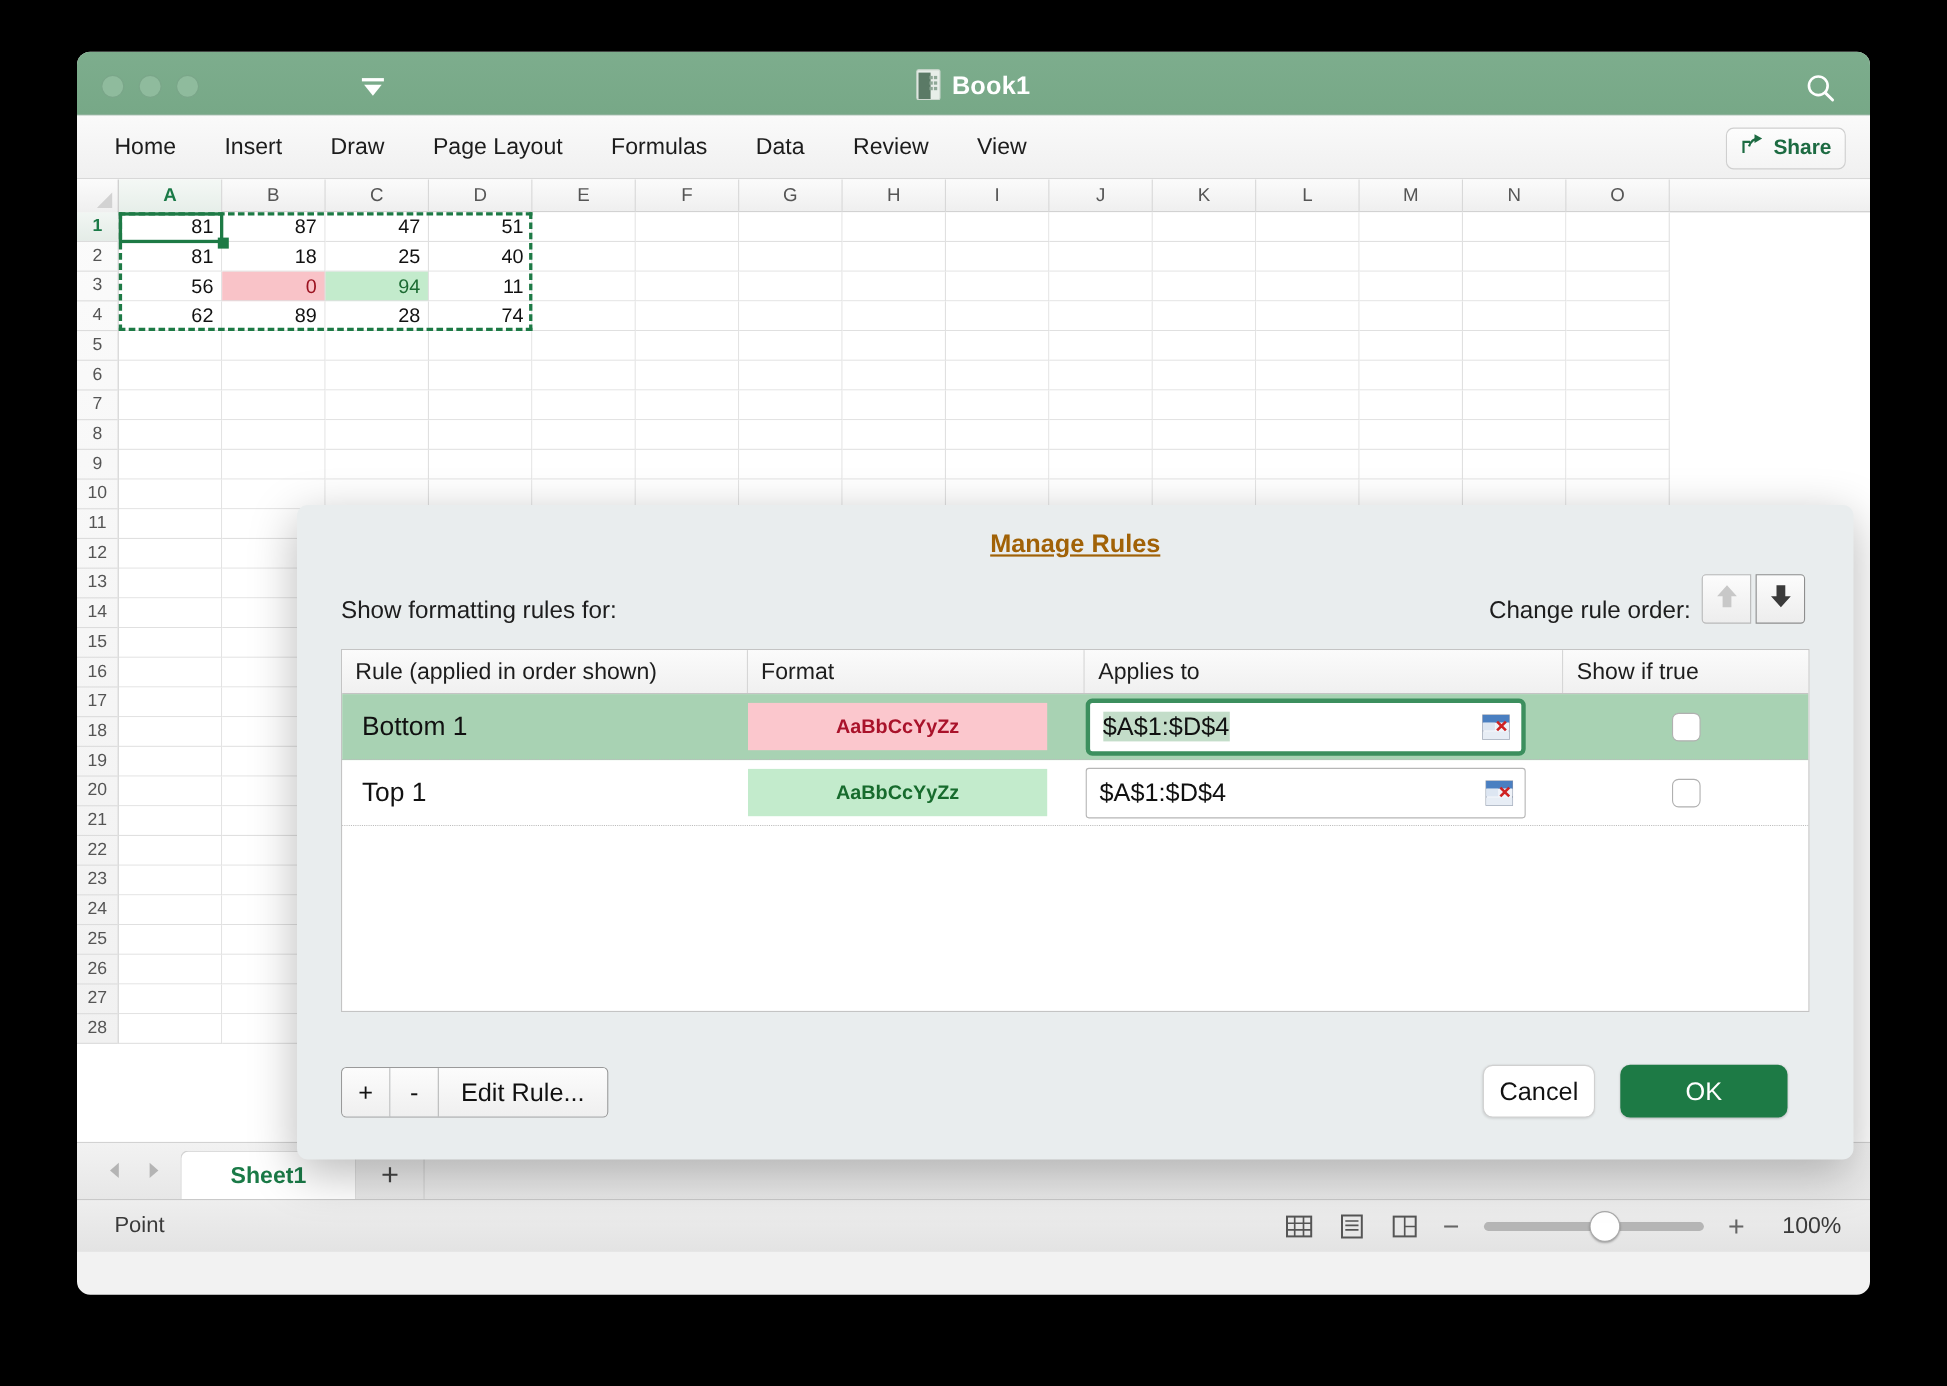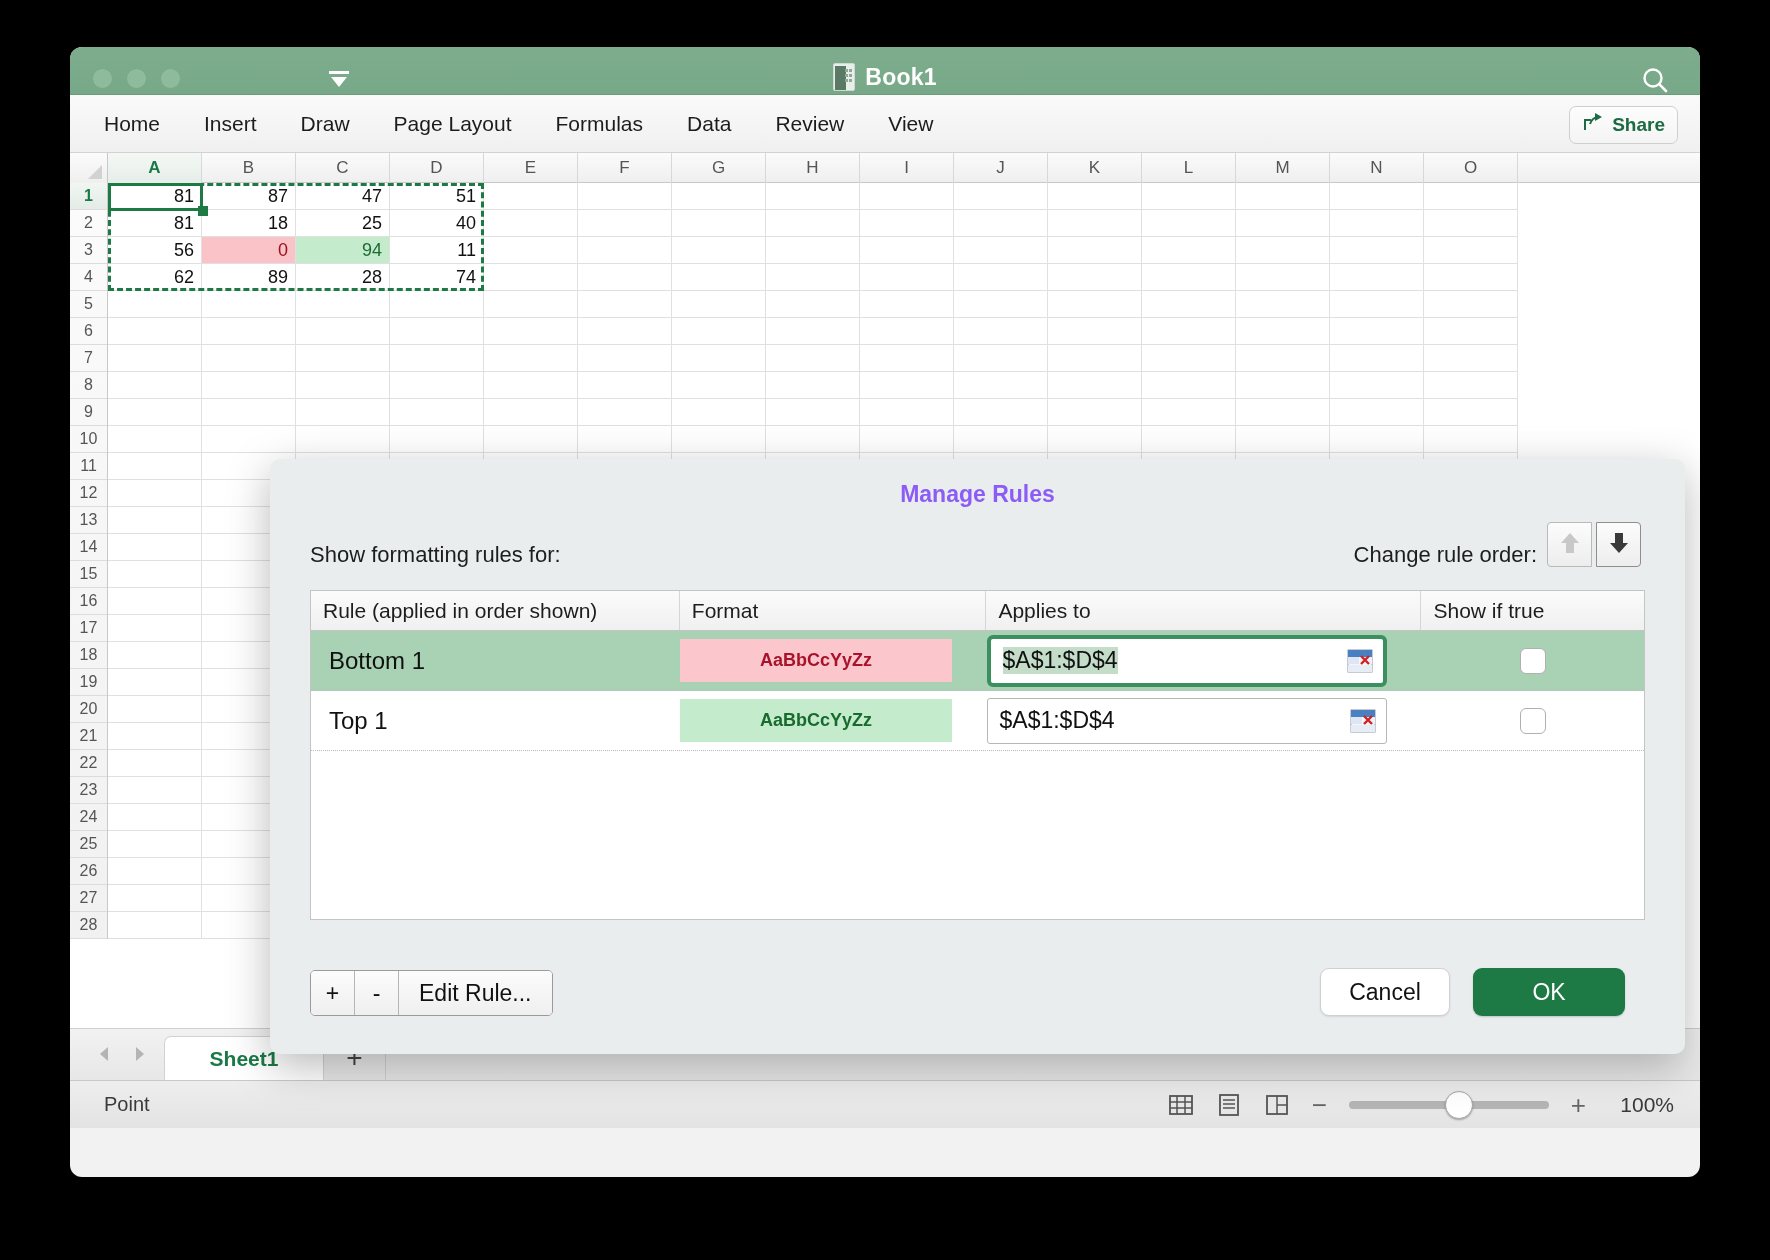--- a/index.html
+++ b/index.html
@@ -17,21 +17,21 @@
     width: 1630px; height: 1130px;
     border-radius: 12px;
     background: #f2f2f2;
     overflow: hidden;
     box-shadow: 0 10px 40px rgba(0,0,0,.5);
   }
 
   
   #titlebar {
     position: relative;
-    height: 48px;
+    height: 58px;
     background: linear-gradient(#7dad8d, #77a887);
     border-bottom: 1px solid #6c9a7c;
   }
   .traffic {
     position: absolute; top: 21px;
     width: 21px; height: 21px; border-radius: 50%;
     background: #8fbb9d; border: 1px solid #7aa689;
   }
   #tl-close { left: 22px; }
   #tl-min   { left: 56px; }
@@ -212,22 +212,22 @@
   
   #dialog {
     position: absolute; left: 200px; top: 412px;
     width: 1415px; height: 595px;
     background: #e9edee;
     border-radius: 10px;
     box-shadow: 0 12px 44px rgba(0,0,0,.28);
     overflow: hidden;
   }
   #dlg-title {
-    text-align: center; font-size: 23px; font-weight: bold; color: #8b5cf6;
-    padding-top: 22px; padding-bottom: 16px;
+    text-align: center; font-size: 23px; font-weight: bold; color: #a16207;
+    padding-top: 22px; padding-bottom: 16px; text-decoration: underline;
   }
   #dlg-row-top {
     display: flex; align-items: center; padding: 18px 40px 0 40px;
     position: relative;
   }
   #dlg-label { font-size: 22px; color: #1d1d1d; }
   #scope-select {
     margin-left: 18px;
     width: 318px; height: 44px;
     background: #fff; border: 1px solid #d0d0d0; border-radius: 8px;
@@ -307,21 +307,21 @@
   .gbtn {
     height: 44px; min-width: 44px; padding: 0 14px;
     background: linear-gradient(#fcfcfc,#efefef);
     display: flex; align-items: center; justify-content: center;
     font-size: 23px; color: #111; cursor: pointer;
     border-right: 1px solid #b5b5b5;
   }
   .gbtn:last-child { border-right: none; padding: 0 20px; }
   #cancel-btn {
     position: absolute; right: 235px; top: 26px;
-    width: 130px; height: 48px; background: #fff;
+    width: 102px; height: 48px; background: #fff;
     border: 1px solid #d0d0d0; border-radius: 9px;
     display: flex; align-items: center; justify-content: center;
     font-size: 23px; color: #111; cursor: pointer;
     box-shadow: 0 1px 2px rgba(0,0,0,.1);
   }
   #ok-btn {
     position: absolute; right: 60px; top: 26px;
     width: 152px; height: 48px; background: #1d7a45;
     border-radius: 9px;
     display: flex; align-items: center; justify-content: center;

